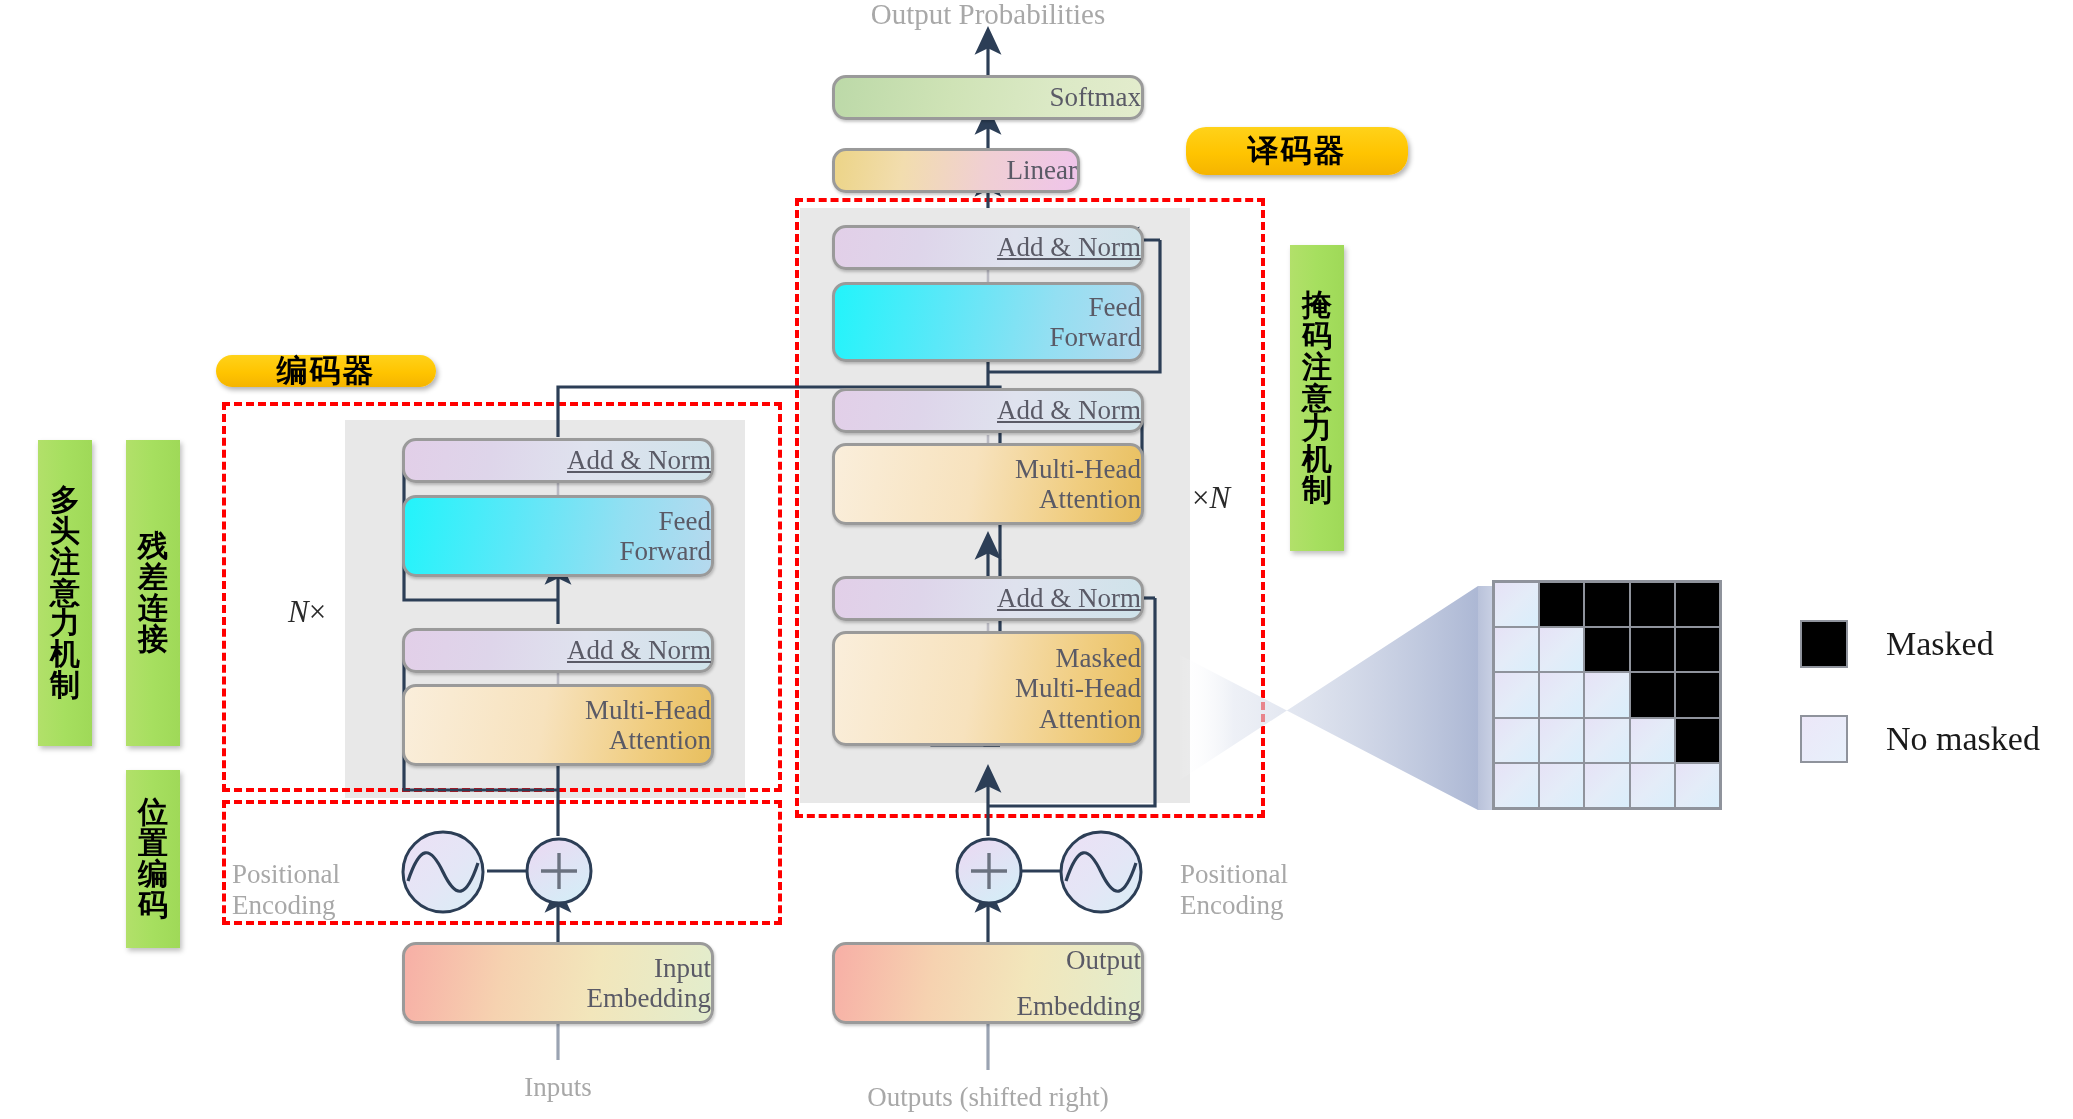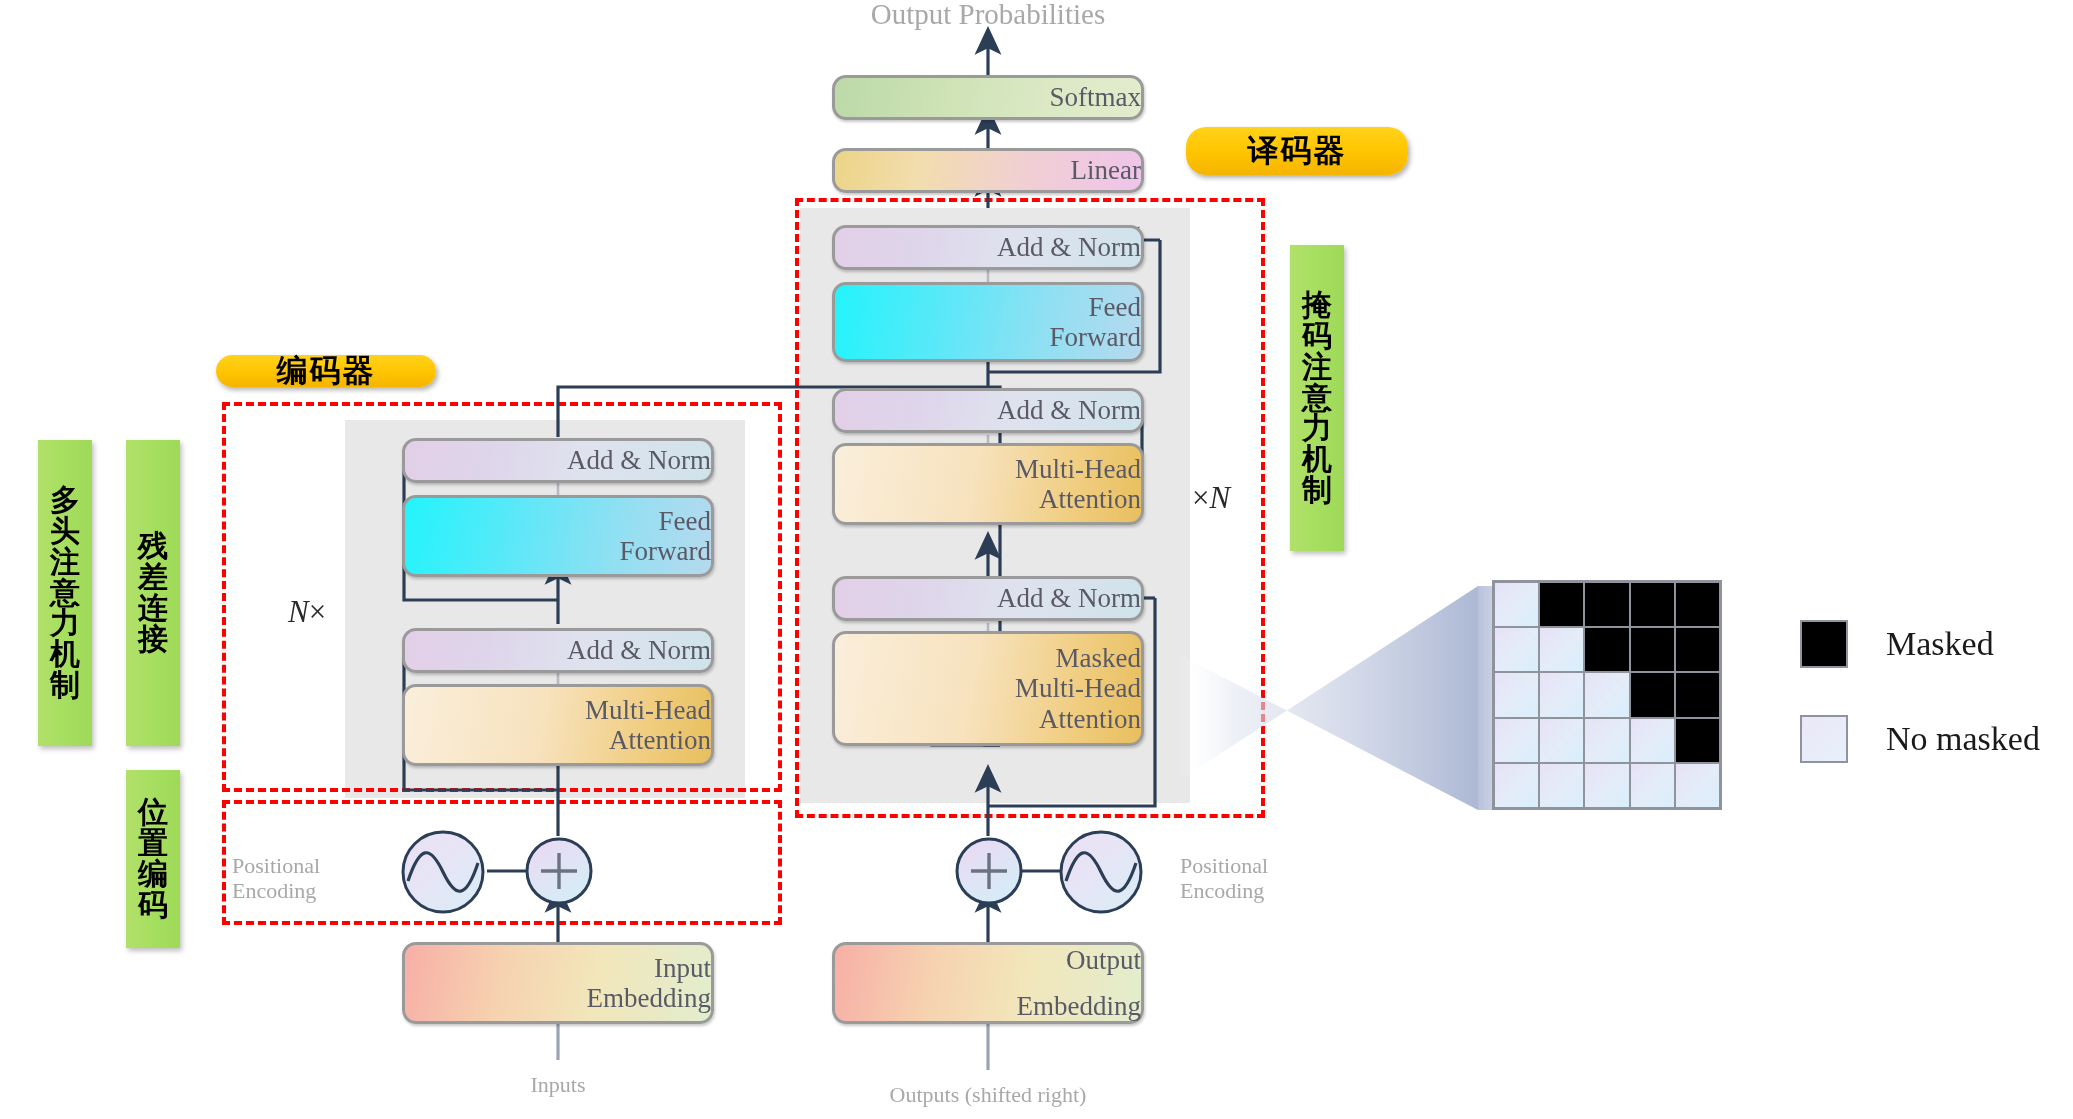--- a/index.html
+++ b/index.html
@@ -7,21 +7,21 @@
        font-family:"Liberation Serif","DejaVu Serif",serif;}
   .stage{position:absolute;left:0;top:0;width:2073px;height:1119px;}
 
   
   .blk{position:absolute;border:3px solid #9a9a9a;border-radius:14px;
        display:flex;flex-direction:column;align-items:flex-end;justify-content:center;
        color:#5a5a66;font-size:27px;line-height:1.12;text-align:center;
        box-shadow:1px 2px 3px rgba(0,0,0,.22);box-sizing:border-box;}
   .blk span{display:block;}
 
-  .addnorm{background:linear-gradient(100deg,#e2cfe8 0%,#ded5ea 28%,#dfe2ee 58%,#cfe3ea 100%);}
+  .addnorm{background:linear-gradient(100deg,#e2cfe8 0%,#ded5ea 28%,#dfe2ee 58%,#cfe3ea 100%);text-decoration:underline;}
   .ff{background:linear-gradient(100deg,#22f4fb 0%,#5ae8f8 35%,#93dff2 70%,#b6d9ee 100%);}
   .mha{background:linear-gradient(100deg,#faeedb 0%,#f7e2bd 45%,#f0cd80 78%,#e8bf5e 100%);}
   .embed{background:linear-gradient(100deg,#f7afa6 0%,#f6d2b0 32%,#f2e6bb 62%,#e2edcd 100%);padding-left:28px;}
   .softmax{background:linear-gradient(100deg,#bcd9a8 0%,#cfe3b6 38%,#dbe9c5 70%,#e3eccd 100%);}
   .linear{background:linear-gradient(100deg,#ecd487 0%,#f2ddae 28%,#f0cfd3 62%,#efc4ea 100%);}
 
   
   .panel{position:absolute;background:#e8e8e8;}
 
   
@@ -36,21 +36,21 @@
 
   
   .vlabel{position:absolute;background:linear-gradient(90deg,#b2e06a 0%,#a6df5f 50%,#9fd958 100%);
           color:#000;font-weight:bold;font-size:30px;
           font-family:"DejaVu Sans","Liberation Sans",sans-serif;
           display:flex;flex-direction:column;align-items:center;justify-content:center;
           line-height:1.03;box-shadow:2px 3px 5px rgba(0,0,0,.25);padding:4px 0;box-sizing:border-box;}
   .vlabel span{display:block;}
 
   
-  .gtext{position:absolute;color:#a8a8a8;font-size:22px;line-height:1.14;
+  .gtext{position:absolute;color:#a8a8a8;font-size:27px;line-height:1.14;
          text-align:center;white-space:pre-line;}
   .gtext.left{text-align:left;}
 
   
   .nmark{position:absolute;color:#2a2a2a;font-size:31px;font-style:italic;}
   .nmark i{font-style:italic;}
   .nmark .x{font-style:normal;}
 
   
   svg.wires{position:absolute;left:0;top:0;width:2073px;height:1119px;overflow:visible;}
@@ -154,21 +154,21 @@
       <line x1="988" y1="75" x2="988" y2="40" marker-end="url(#ah)"></line>
     </g>
 
     <polygon points="1180,655 1180,780 1478,586 1478,810" fill="url(#coneGrad)" stroke="none"></polygon>
   </svg>
 
   <div class="blk softmax" style="left:832px;top:75px;width:312px;height:45px;">
     <span>Softmax</span>
   </div>
 
-  <div class="blk linear" style="left:832px;top:148px;width:312px;height:45px;">
+  <div class="blk linear" style="left:832px;top:148px;width:248px;height:45px;">
     <span>Linear</span>
   </div>
 
   <div class="blk addnorm" style="left:832px;top:225px;width:312px;height:45px;">
     <span>Add &amp; Norm</span>
   </div>
 
   <div class="blk ff" style="left:832px;top:282px;width:312px;height:80px;">
     <span>Feed</span>
     <span>Forward</span>

